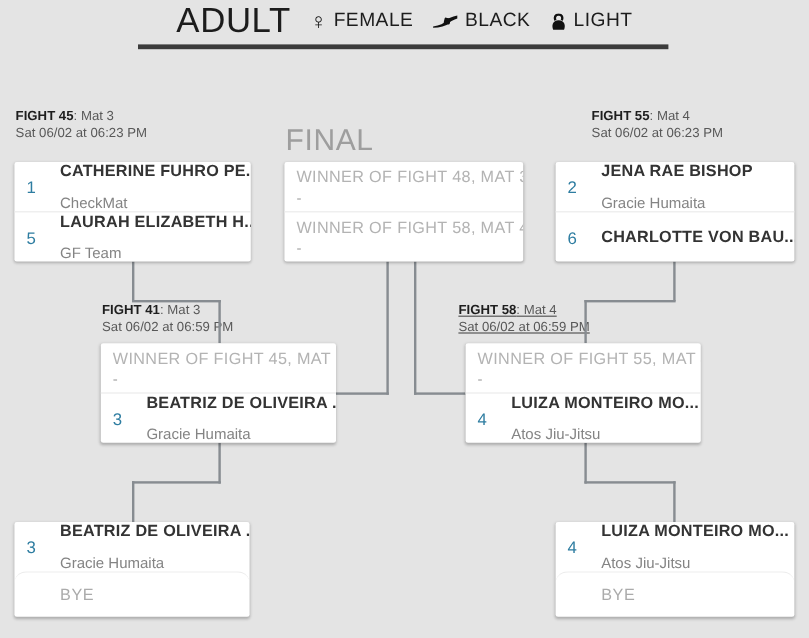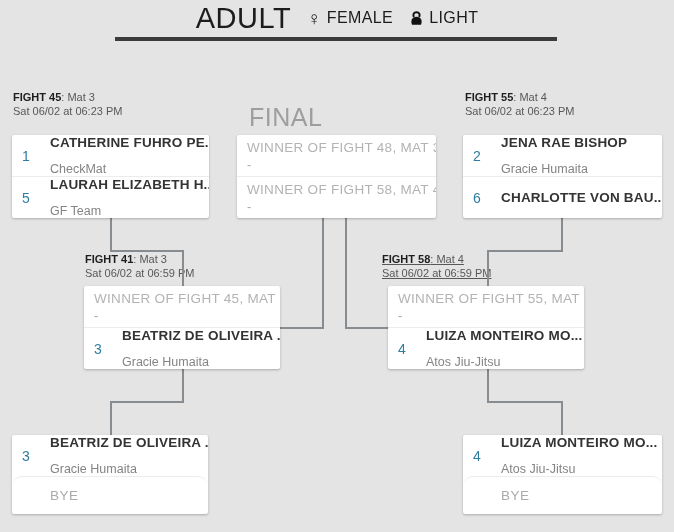--- a/index.html
+++ b/index.html
@@ -11,21 +11,21 @@
        display:flex;align-items:center;justify-content:center;gap:16px;}
   .hdr .division{font-size:29px;color:#1c1c1c;letter-spacing:.5px;}
   .hdr .chip{display:flex;align-items:center;gap:5px;font-size:16px;color:#1c1c1c;letter-spacing:.4px;}
   .hdr .glyph{font-size:19px;line-height:1;color:#111;}
   .hdr svg{display:block;}
   .hdr-rule{position:absolute;left:115px;top:37px;width:442px;height:4px;background:#3b3b3b;}
 
   
   .flabel{position:absolute;font-size:11px;line-height:14px;color:#585858;}
   .flabel .fnum{font-weight:bold;color:#1e1e1e;margin-top:14px;}
-  .final-title{position:absolute;left:249px;top:103px;font-size:25px;color:#9e9e9e;letter-spacing:.5px;}
+  .final-title{position:absolute;left:238px;top:103px;font-size:25px;color:#9e9e9e;letter-spacing:.5px;}
 
   
   .box{position:absolute;background:#ffffff;border-radius:2px;
        box-shadow:0 1px 3px rgba(0,0,0,.16),0 1px 2px rgba(0,0,0,.10);}
   .row{display:flex;align-items:center;height:41px;padding:0 8px 0 10px;overflow:hidden;white-space:nowrap;}
   .row + .row{border-top:1px solid #ececec;}
   .row .seed{width:19px;flex:0 0 19px;font-size:14px;color:#2e7da1;margin-right:9px;}
   .row .who{min-width:0;}
   .row .name{font-size:13.5px;font-weight:bold;color:#333;letter-spacing:.2px;}
   .row .team{font-size:12.5px;color:#848484;margin-top:12px;}
@@ -44,38 +44,48 @@
 <div id="canvas">
 
   <div class="hdr">
     <span class="division">ADULT</span>
     <span class="chip">
       <span class="glyph">♀</span>
       <span>FEMALE</span>
     </span>
     <span class="chip">
       <span>
+        <svg width="22" height="12" viewBox="0 0 24 13">
+          <path d="M1 11 C7 10 11 8 14 5 L16.5 7.5 C12.5 10.5 7 12 1 12 Z" fill="#111"></path>
+          <path d="M23 1 C18 2.2 14.5 3.5 11.5 5.6 L13.5 8.4 C16.5 6.4 20 4.6 23 3.6 Z" fill="#111"></path>
+          <rect x="11" y="3.2" width="5.6" height="5.6" rx="1.2" fill="#111" transform="rotate(14 13.8 6)"></rect>
+        </svg>
+      </span>
+      <span>BLACK</span>
+    </span>
+    <span class="chip">
+      <span>
         <svg width="15" height="15" viewBox="0 0 16 16">
           <path d="M5.1 6.4 C4.1 3.6 4.9 1.3 8 1.3 C11.1 1.3 11.9 3.6 10.9 6.4" fill="none" stroke="#111" stroke-width="2.1"></path>
           <path d="M3.2 14.6 C1.6 11.2 2.6 6.2 8 6.2 C13.4 6.2 14.4 11.2 12.8 14.6 Z" fill="#111"></path>
         </svg>
       </span>
       <span>LIGHT</span>
     </span>
   </div>
   <div class="hdr-rule"></div>
 
   <div class="final-title">FINAL</div>
 
   <div class="flabel" style="left:13px;top:90px;">
     <div><span class="fnum">FIGHT 45</span><span>: Mat 3</span></div>
     <div>Sat 06/02 at 06:23 PM</div>
   </div>
 
-  <div class="flabel" style="left:465px;top:90px;">
+  <div class="flabel" style="left:493px;top:90px;">
     <div><span class="fnum">FIGHT 55</span><span>: Mat 4</span></div>
     <div>Sat 06/02 at 06:23 PM</div>
   </div>
 
   <div class="flabel" style="left:85px;top:252px;">
     <div><span class="fnum">FIGHT 41</span><span>: Mat 3</span></div>
     <div>Sat 06/02 at 06:59 PM</div>
   </div>
 
   <div class="flabel" style="left:382px;top:252px;text-decoration:underline;">

